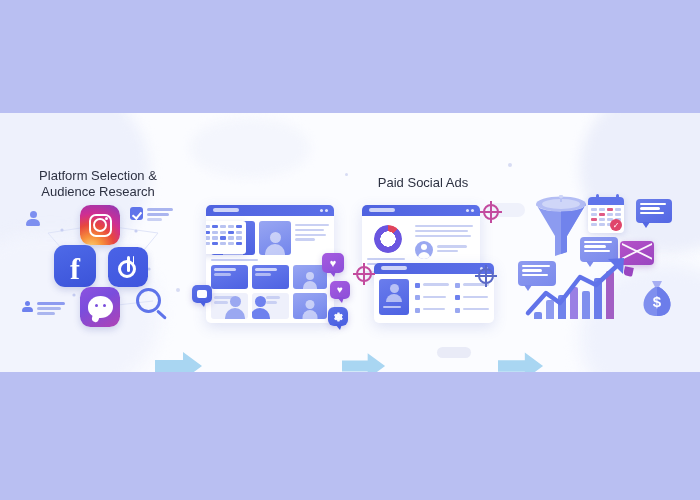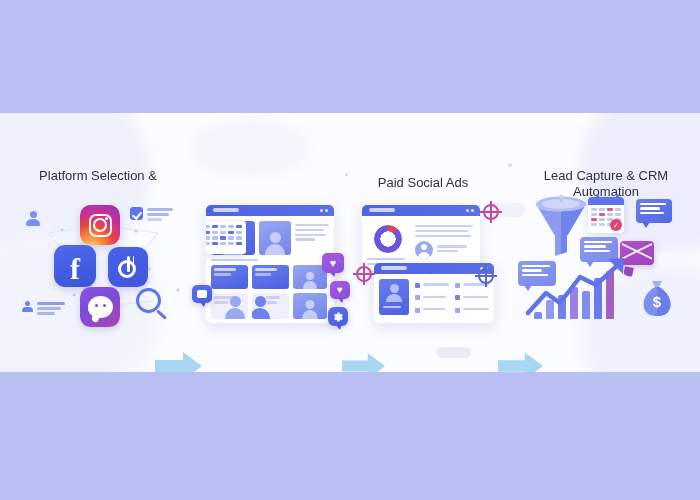--- a/index.html
+++ b/index.html
@@ -217,20 +217,21 @@
     <svg class="arrow" style="left:342px;top:238px;width:44px;height:30px" viewBox="0 0 48 30">
       <path d="M0 9 H28 V1 L47 15 L28 29 V21 H0 Z" fill="#a9d6f2"></path>
     </svg>
     <svg class="arrow" style="left:498px;top:238px;width:46px;height:30px" viewBox="0 0 48 30">
       <path d="M0 9 H28 V1 L47 15 L28 29 V21 H0 Z" fill="#a9d6f2"></path>
     </svg>
 
     <div class="col col-1">
       <div class="col-title">
         <div>Platform Selection &amp;</div>
+        <div>Audience Research</div>
       </div>
 
       <div class="s1">
 
         <svg style="position:absolute;left:0;top:0;width:165px;height:120px" viewBox="0 0 165 120">
           <path d="M30 30 L82 22 L140 30 M30 30 L58 62 M140 30 L112 64 M58 62 L82 104 M112 64 L82 104 M82 104 L135 98" stroke="#dfe4f8" stroke-width="1" fill="none"></path>
           <circle cx="44" cy="27" r="1.6" fill="#c7cef2"></circle>
           <circle cx="118" cy="28" r="1.6" fill="#c7cef2"></circle>
           <circle cx="56" cy="92" r="1.6" fill="#c7cef2"></circle>
           <circle cx="131" cy="66" r="1.6" fill="#c7cef2"></circle>
@@ -507,24 +508,20 @@
           <div class="th" style="background:#5a69c6"></div>
       </div>
       <div class="target" style="left:9px;top:150px">
         <div class="tr"></div>
           <div class="tv"></div>
           <div class="th"></div>
       </div>
     </div>
 
     <div class="col col-4">
-      <div class="col-title">
-        <div>Lead Capture &amp; CRM</div>
-        <div>Automation</div>
-      </div>
 
       <svg class="funnel" viewBox="0 0 54 62">
         <ellipse cx="27" cy="9" rx="25" ry="7.5" fill="#b3bdf4"></ellipse>
         <path d="M2 9 C2 13 12 16.5 27 16.5 C42 16.5 52 13 52 9 L33 41 L33 57 L21 61 L21 41 Z" fill="#8c9bf0"></path>
         <path d="M27 16.5 C42 16.5 52 13 52 9 L33 41 L33 57 L27 59 Z" fill="#7183ec"></path>
         <ellipse cx="27" cy="9" rx="19" ry="5" fill="#cfd6f8"></ellipse>
         <path d="M27 0 L27 7" stroke="#b3bdf4" stroke-width="1.6"></path>
         <circle cx="27" cy="1.5" r="2" fill="#cfd6f8"></circle>
       </svg>
 

